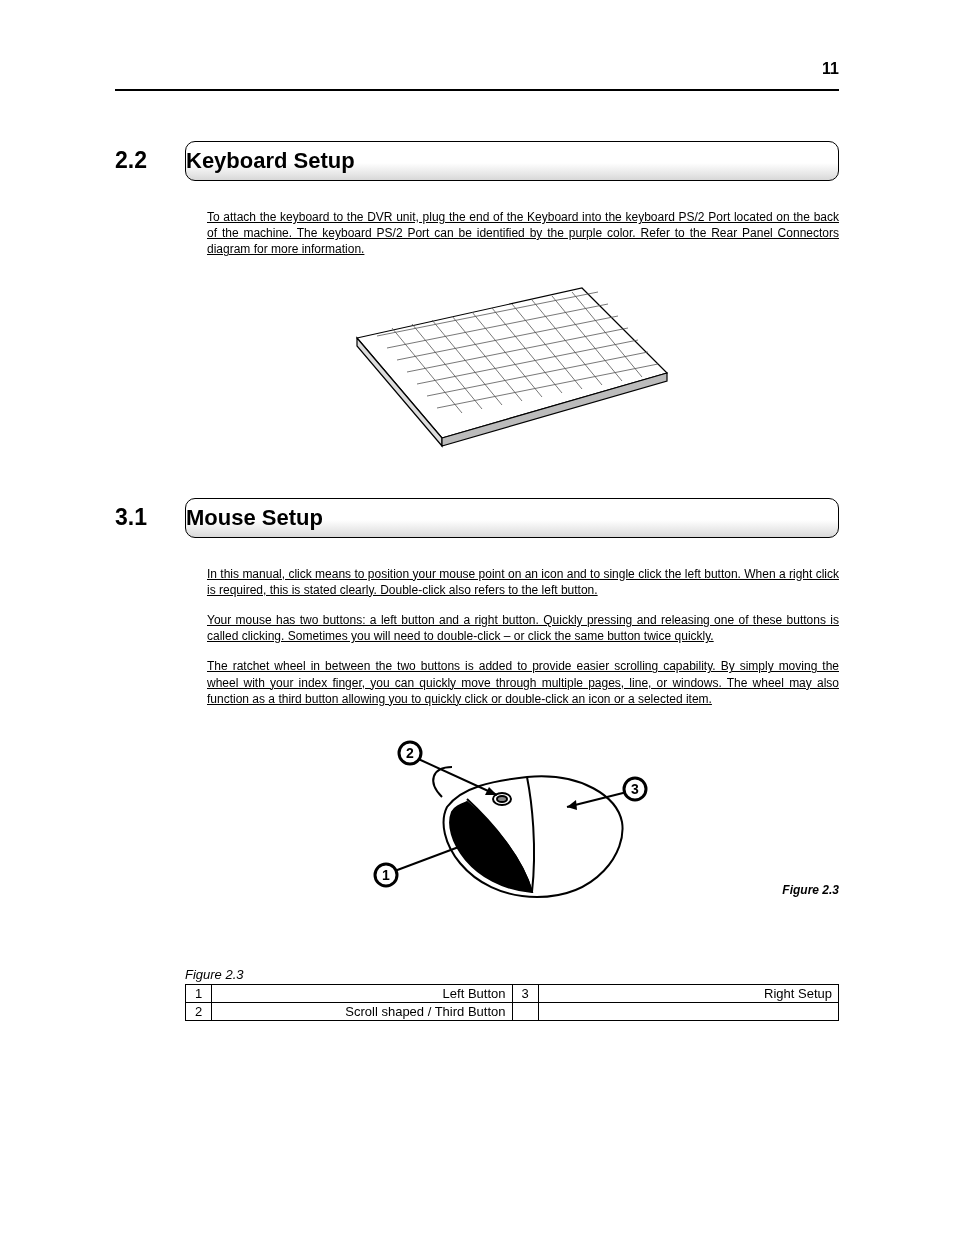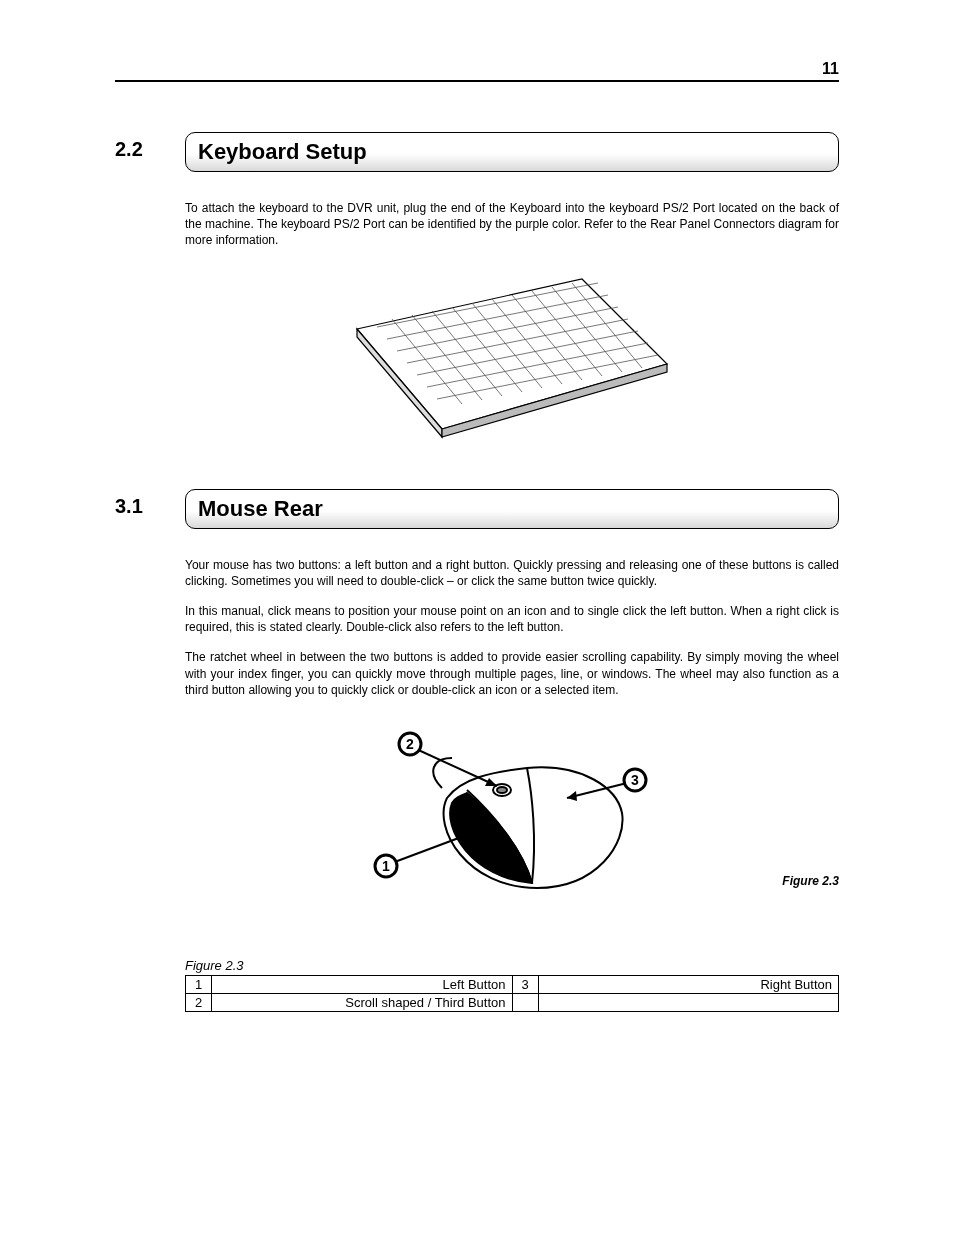--- a/index.html
+++ b/index.html
@@ -11,48 +11,49 @@
     width: 954px;
   }
   .page {
     padding: 60px 115px 60px 115px;
   }
   .page-header {
     border-bottom: 2px solid #000;
     text-align: right;
     font-weight: bold;
     font-size: 16px;
-    padding-bottom: 2px;
+    padding-bottom: 11px;
     margin-bottom: 50px;
   }
   .section-row {
     display: flex;
     align-items: stretch;
     margin-bottom: 28px;
   }
   .section-number {
-    font-size: 20px;
+    font-size: 23px;
     font-weight: bold;
     width: 70px;
     padding-top: 6px;
   }
   .section-title-bar {
     flex: 1;
     border: 1px solid #000;
     border-radius: 10px;
-    padding: 6px 12px;
+    padding: 6px 0;
     font-size: 22px;
     font-weight: bold;
     background: linear-gradient(to bottom, #fff 0%, #fff 55%, #e6e6e6 85%, #d8d8d8 100%);
   }
   .body-text {
-    margin-left: 70px;
+    margin-left: 92px;
     font-size: 12px;
     line-height: 1.35;
     text-align: justify;
+    text-decoration: underline;
   }
   .body-text p {
     margin: 0 0 14px 0;
   }
   .keyboard-figure {
     margin: 20px 0 50px 70px;
     display: flex;
     justify-content: center;
   }
   .keyboard-svg {
@@ -148,26 +149,26 @@
           <line x1="180" y1="22" x2="250" y2="107"></line>
           <line x1="200" y1="18" x2="270" y2="103"></line>
           <line x1="220" y1="14" x2="290" y2="99"></line>
         </g>
       </g>
     </svg>
   </div>
 
   <div class="section-row">
     <div class="section-number">3.1</div>
-    <div class="section-title-bar">Mouse Rear</div>
+    <div class="section-title-bar">Mouse Setup</div>
   </div>
 
   <div class="body-text">
+    <p>In this manual, click means to position your mouse point on an icon and to single click the left button. When a right click is required, this is stated clearly. Double-click also refers to the left button.</p>
     <p>Your mouse has two buttons: a left button and a right button. Quickly pressing and releasing one of these buttons is called clicking. Sometimes you will need to double-click – or click the same button twice quickly.</p>
-    <p>In this manual, click means to position your mouse point on an icon and to single click the left button. When a right click is required, this is stated clearly. Double-click also refers to the left button.</p>
     <p>The ratchet wheel in between the two buttons is added to provide easier scrolling capability. By simply moving the wheel with your index finger, you can quickly move through multiple pages, line, or windows. The wheel may also function as a third button allowing you to quickly click or double-click an icon or a selected item.</p>
   </div>
 
   <div class="mouse-figure-wrap">
     <svg class="mouse-svg" viewBox="0 0 280 200">
       <g stroke="#000" stroke-width="2" fill="#fff">
 
         <path d="M 70,70 C 55,55 60,40 80,40" fill="none"></path>
 
         <path d="M 75,80 C 60,110 95,170 165,170 C 225,170 255,125 250,95 C 245,70 210,45 155,50 C 120,54 90,60 75,80 Z"></path>
@@ -203,21 +204,21 @@
     <div class="figure-caption-side">Figure 2.3</div>
   </div>
 
   <div class="table-caption">Figure 2.3</div>
   <table class="figure-table">
     <tbody>
         <tr>
       <td class="num">1</td>
       <td class="wide">Left Button</td>
       <td class="num">3</td>
-      <td class="wide">Right Button</td>
+      <td class="wide">Right Setup</td>
     </tr>
     <tr>
       <td class="num">2</td>
       <td class="wide">Scroll shaped / Third Button</td>
       <td class="num"></td>
       <td class="wide"></td>
     </tr>
   </tbody>
     </table>
 

